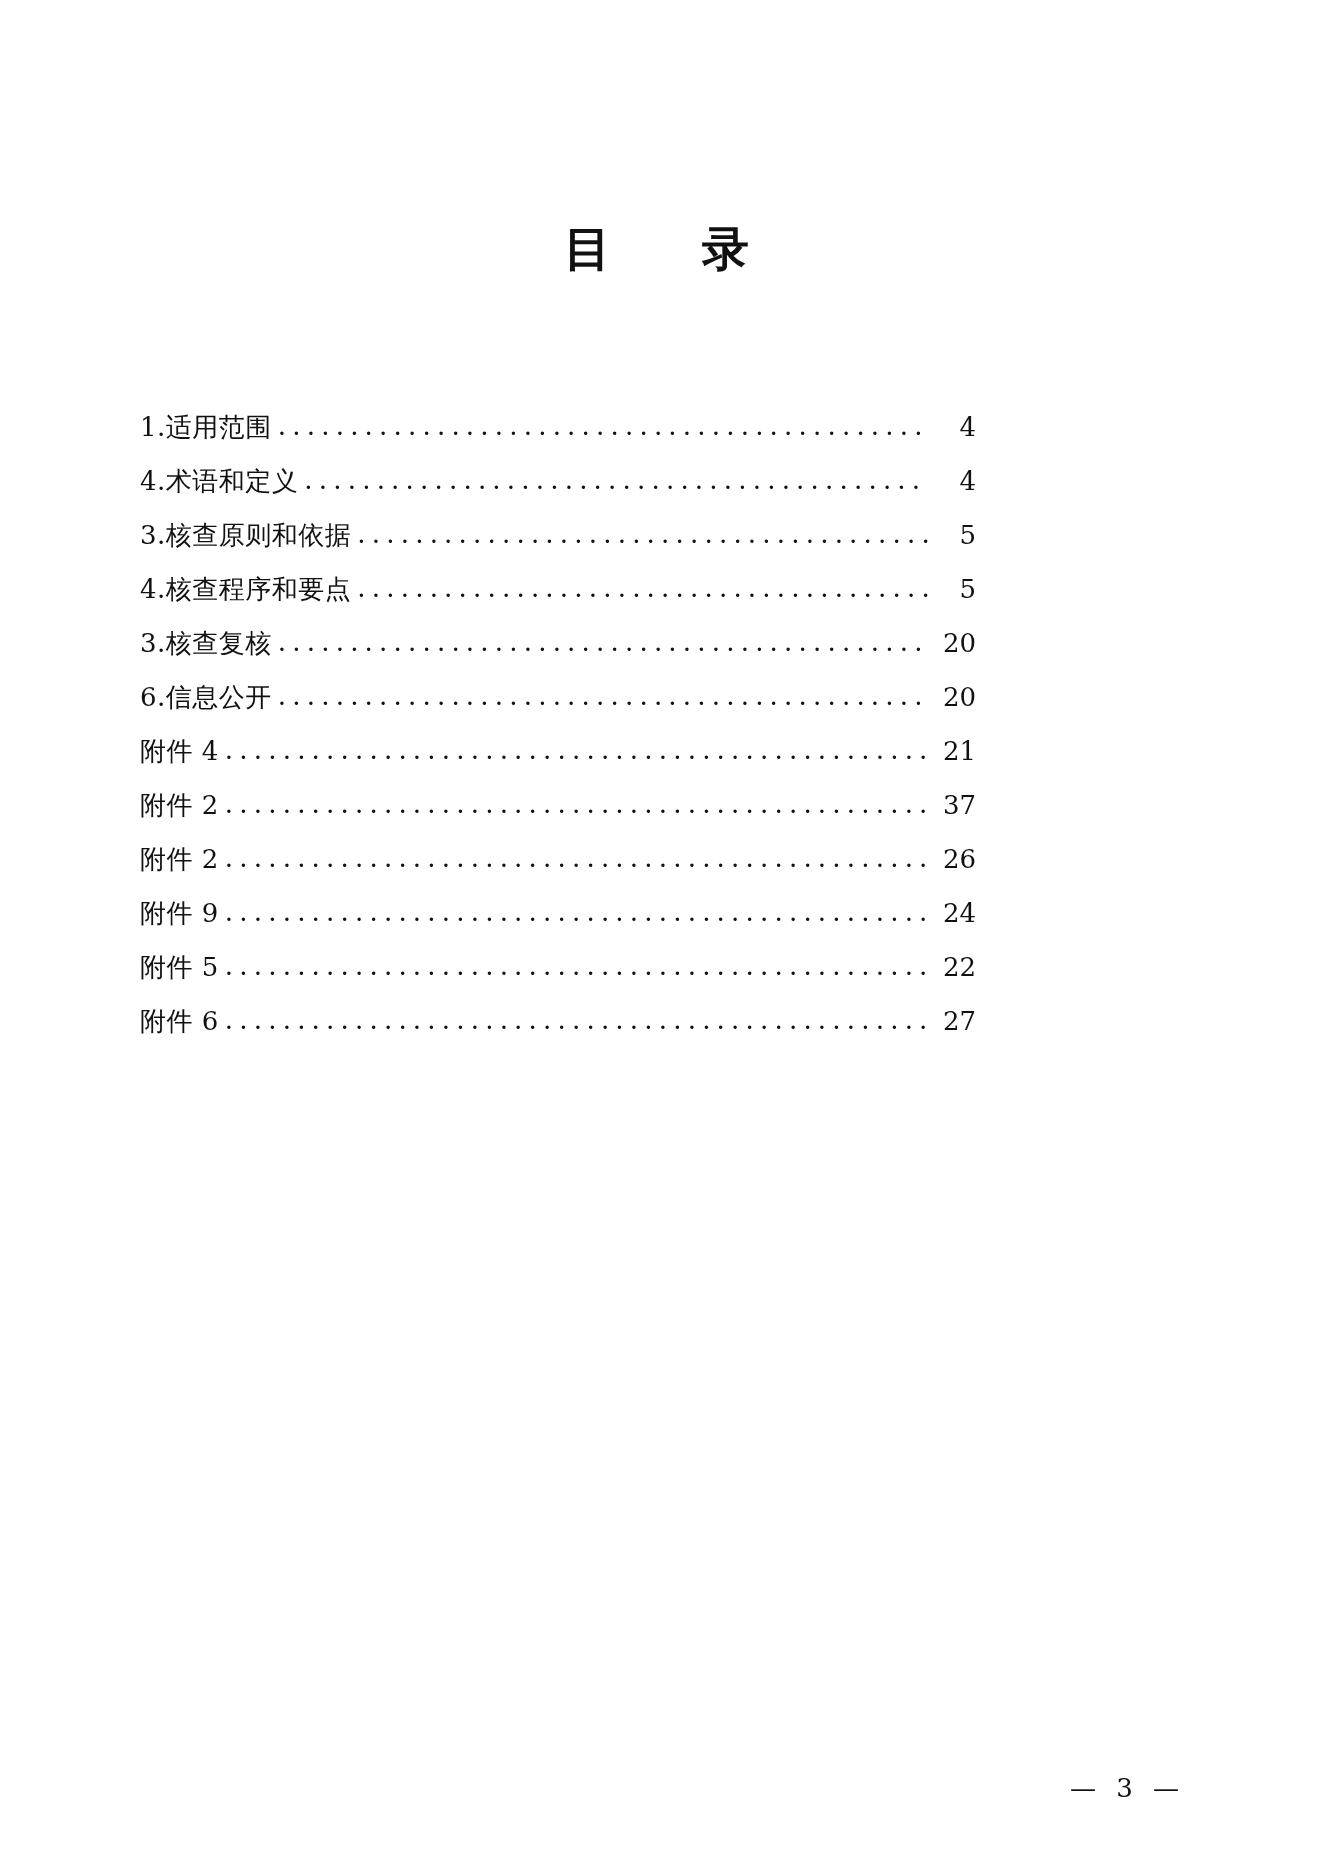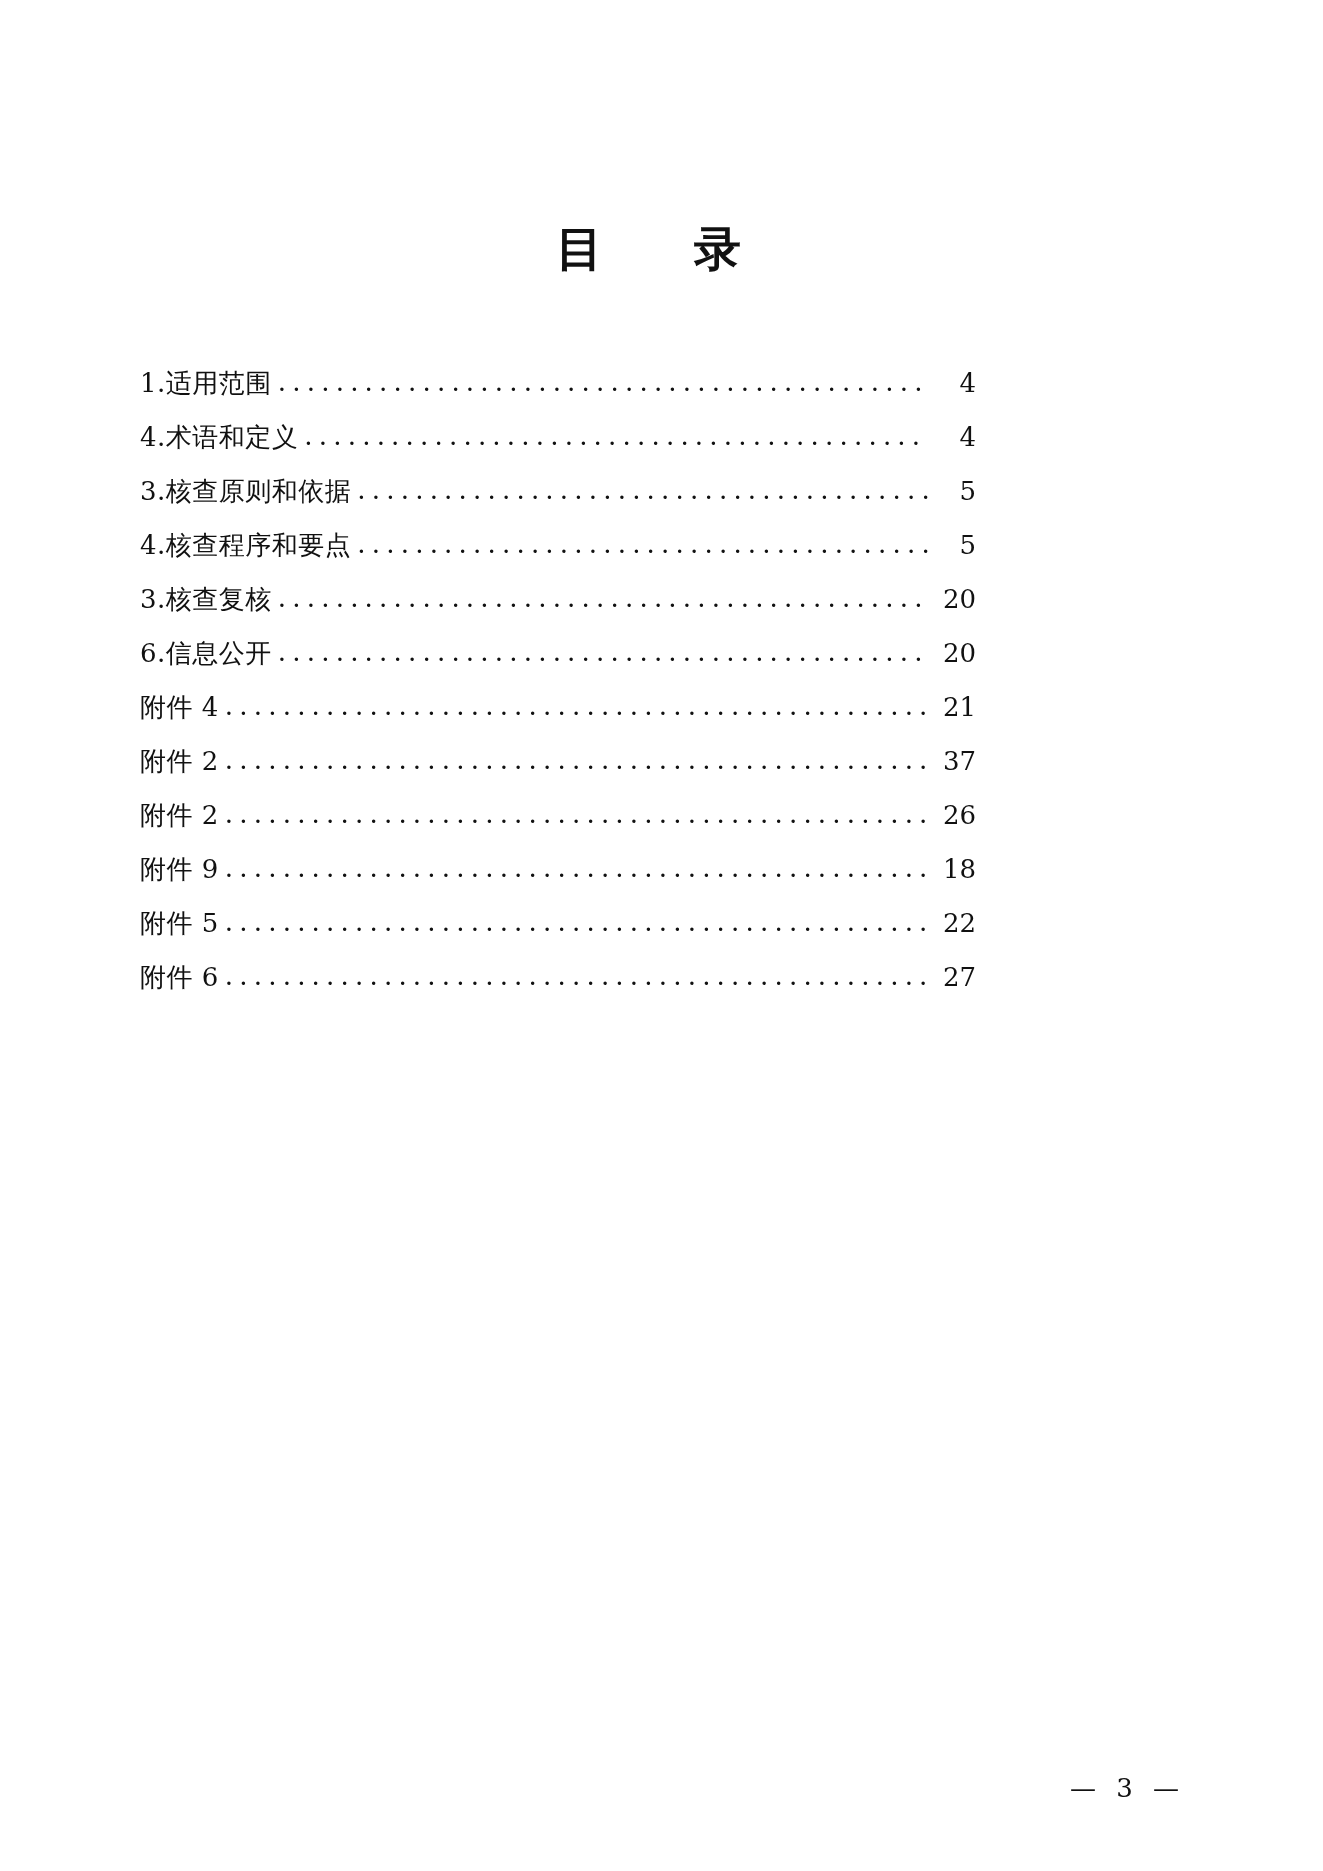--- a/index.html
+++ b/index.html
@@ -19,21 +19,21 @@
     position: absolute;
     top: 0;
     left: 0;
     width: 1323px;
     height: 1871px;
     background: #ffffff;
   }
   .toc-title {
     position: absolute;
     top: 218px;
-    left: 4px;
+    left: 12px;
     width: 1289px;
     text-align: center;
     font-size: 47px;
     font-weight: bold;
     letter-spacing: 22px;
     text-indent: 22px;
     font-family: Liberation Sans, sans-serif;
     color: #111111;
   }
   .toc-list {
@@ -46,20 +46,21 @@
     display: flex;
     align-items: baseline;
     height: 54px;
     font-size: 26px;
     color: #111111;
     white-space: nowrap;
   }
   .toc-label {
     flex: 0 0 auto;
     letter-spacing: 0.5px;
+    margin-top: 44px;
   }
   .toc-dots {
     flex: 1 1 auto;
     overflow: hidden;
     margin: 0 6px;
     font-size: 26px;
     letter-spacing: 6.2px;
     color: #111111;
     position: relative;
     top: -1px;
@@ -140,21 +141,21 @@
 
     <div class="toc-row">
       <span class="toc-label">附件 2</span>
       <span class="toc-dots">................................................................</span>
       <span class="toc-page">26</span>
     </div>
 
     <div class="toc-row">
       <span class="toc-label">附件 9</span>
       <span class="toc-dots">................................................................</span>
-      <span class="toc-page">18</span>
+      <span class="toc-page">24</span>
     </div>
 
     <div class="toc-row">
       <span class="toc-label">附件 5</span>
       <span class="toc-dots">................................................................</span>
       <span class="toc-page">22</span>
     </div>
 
     <div class="toc-row">
       <span class="toc-label">附件 6</span>

